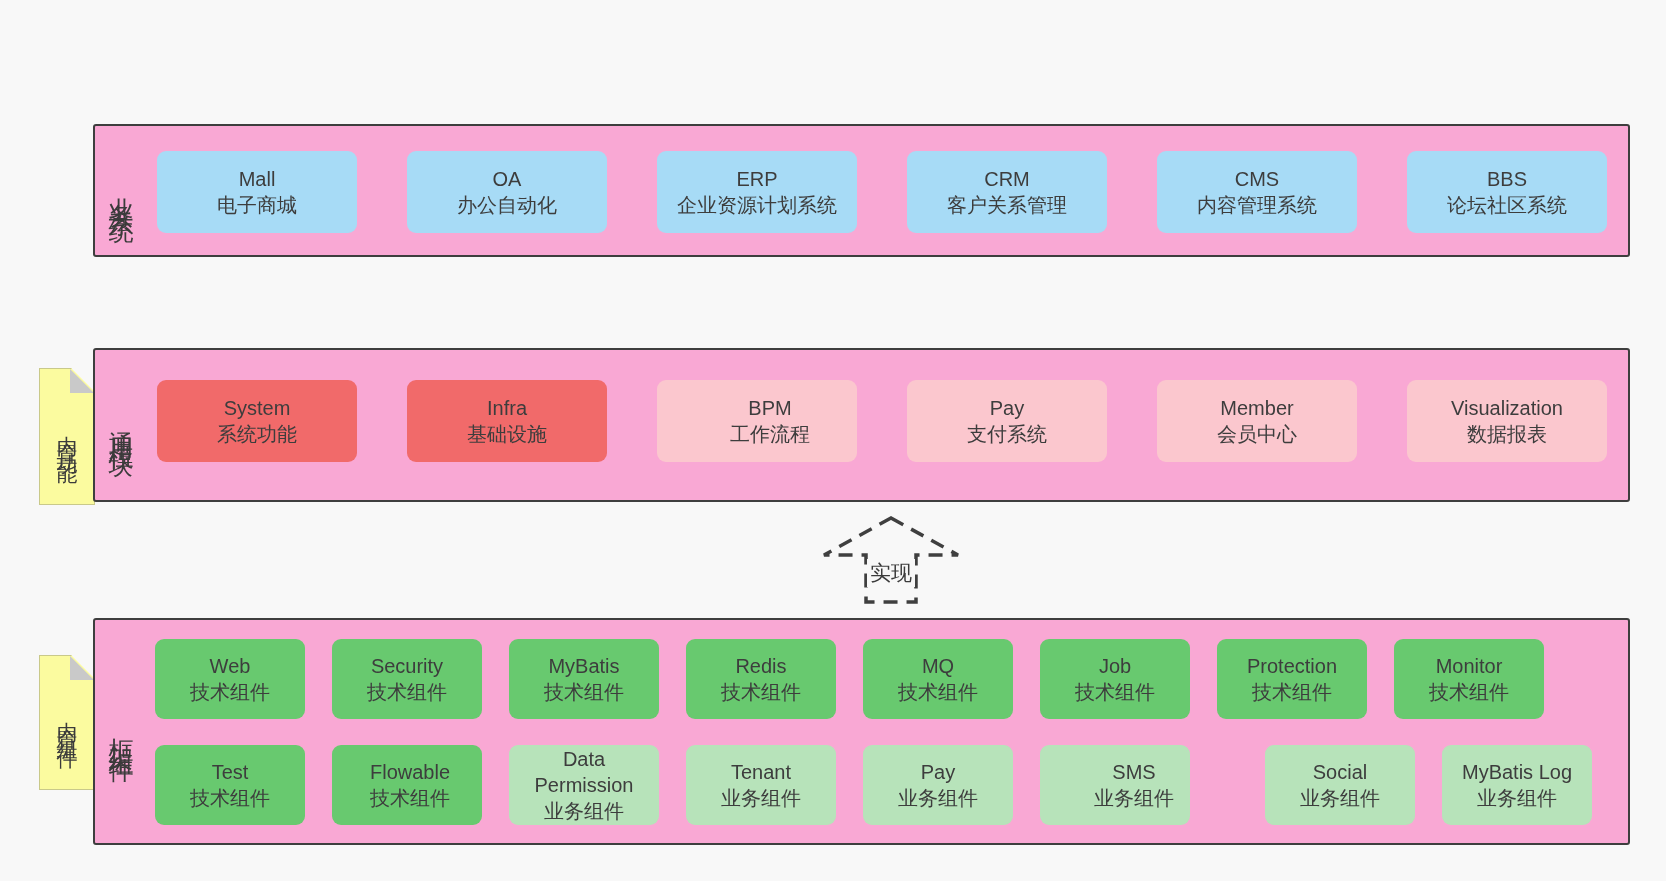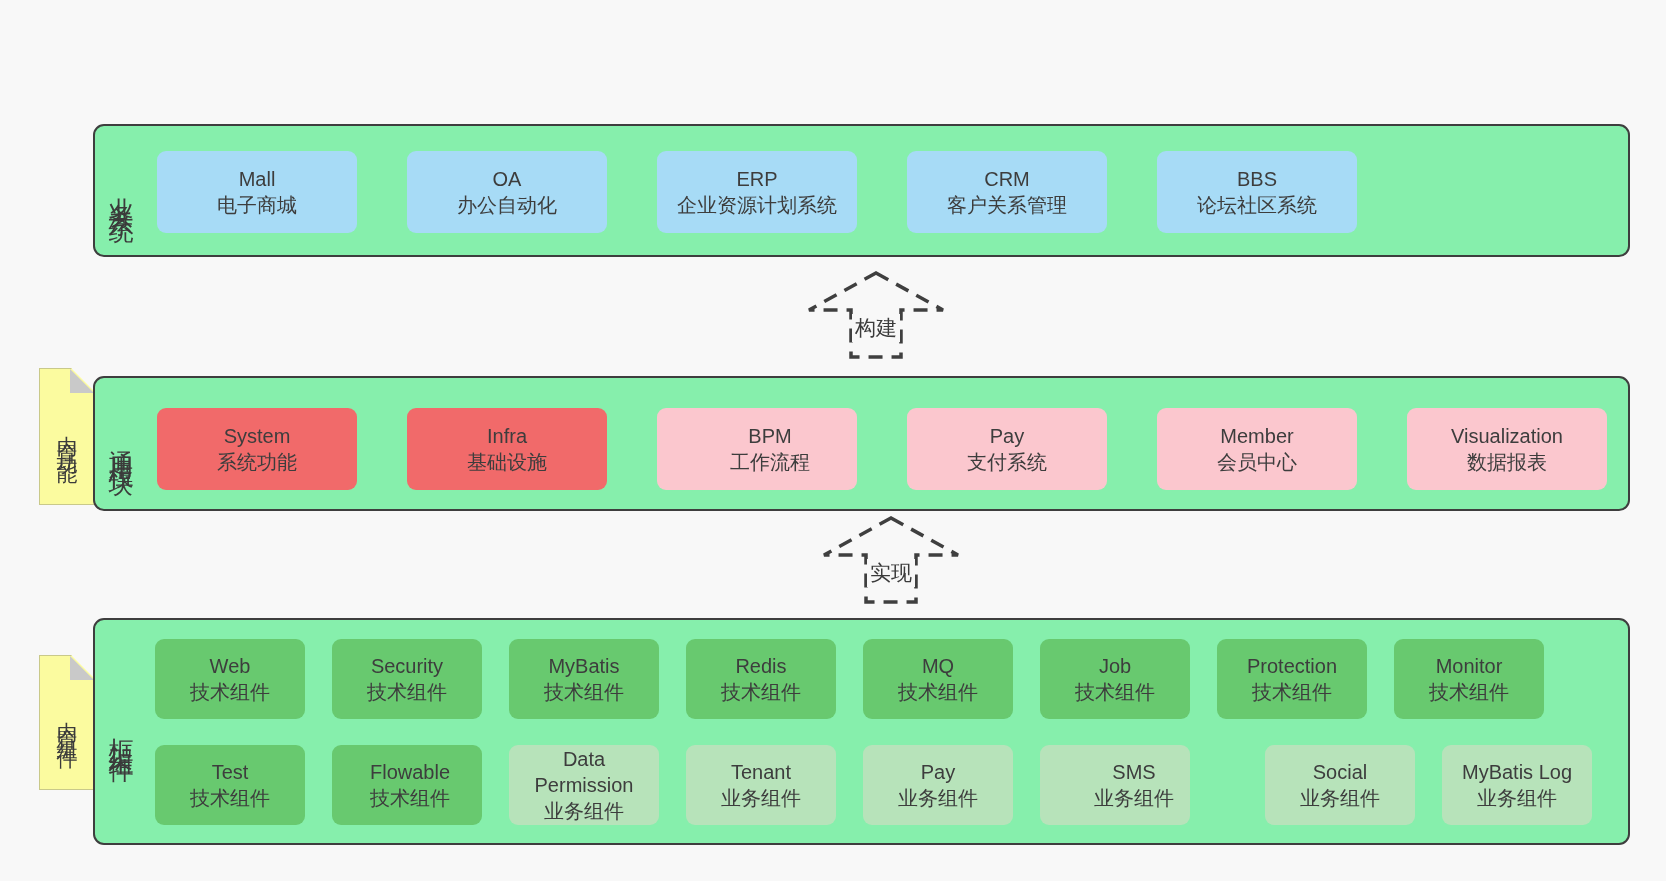--- a/index.html
+++ b/index.html
@@ -9,26 +9,26 @@
     font-family:"Liberation Sans", sans-serif;
     color:#3b3b3b;
     position:relative;
     overflow:hidden;
   }
   .stage { position:absolute; inset:0; }
 
   
   .panel {
     position:absolute; left:93px; width:1537px;
-    background:#86efac;
+    background:#f9a8d4;
     border:2px solid #3e3e3e;
-    border-radius:11px;
+    border-radius:3px;
   }
   .panel-business  { top:124px; height:133px; }
-  .panel-common    { top:376px; height:135px; }
+  .panel-common    { top:348px; height:154px; }
   .panel-framework { top:618px; height:227px; }
 
   .v-label {
     position:absolute; left:2px; top:0; bottom:0; width:50px;
     display:flex; align-items:center; justify-content:center;
     writing-mode:vertical-lr; text-orientation:upright;
     font-size:25px; letter-spacing:7px; color:#3b3b3b;
     white-space:nowrap;
   }
 
@@ -119,33 +119,31 @@
           </div>
           <div class="module-box" style="background: rgb(167, 219, 246);">
             <div>ERP</div>
             <div>企业资源计划系统</div>
           </div>
           <div class="module-box" style="background: rgb(167, 219, 246);">
             <div>CRM</div>
             <div>客户关系管理</div>
           </div>
           <div class="module-box" style="background: rgb(167, 219, 246);">
+            <div>CMS</div>
+            <div>内容管理系统</div>
+          </div>
+          <div class="module-box" style="background: rgb(167, 219, 246);">
             <div>BBS</div>
             <div>论坛社区系统</div>
           </div>
         </div>
       </div>
   </section>
 
-  <div class="arrow-up arrow-build">
-    <svg width="140" height="90" viewBox="0 0 140 90">
-      <path d="M70 3 L137 40 L95 40 L95 87 L45 87 L45 40 L3 40 Z"></path>
-    </svg>
-    <div class="arrow-label">构建</div>
-  </div>
 
   <section class="panel panel-common">
     <div class="v-label">通用模块</div>
     <div class="box-grid cols-6 grid-common">
         <div class="box-row">
           <div class="module-box" style="background: rgb(241, 106, 106);">
             <div>System</div>
             <div>系统功能</div>
           </div>
           <div class="module-box" style="background: rgb(241, 106, 106);">

